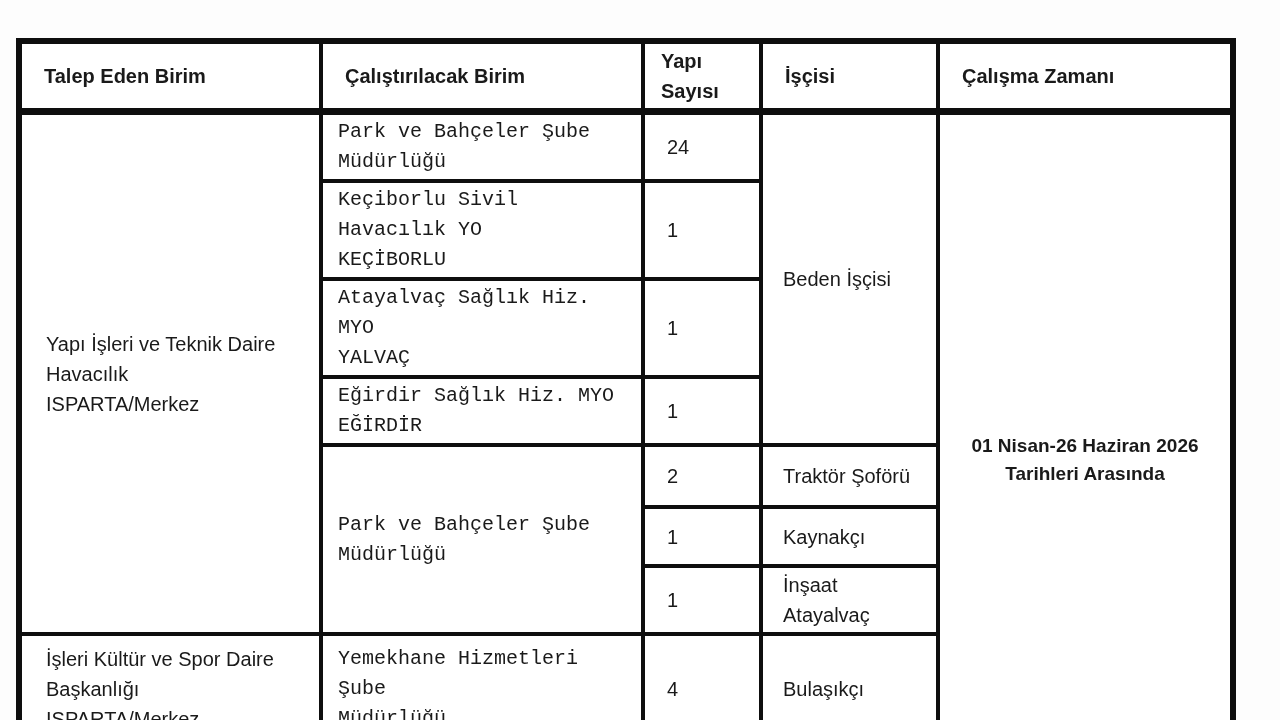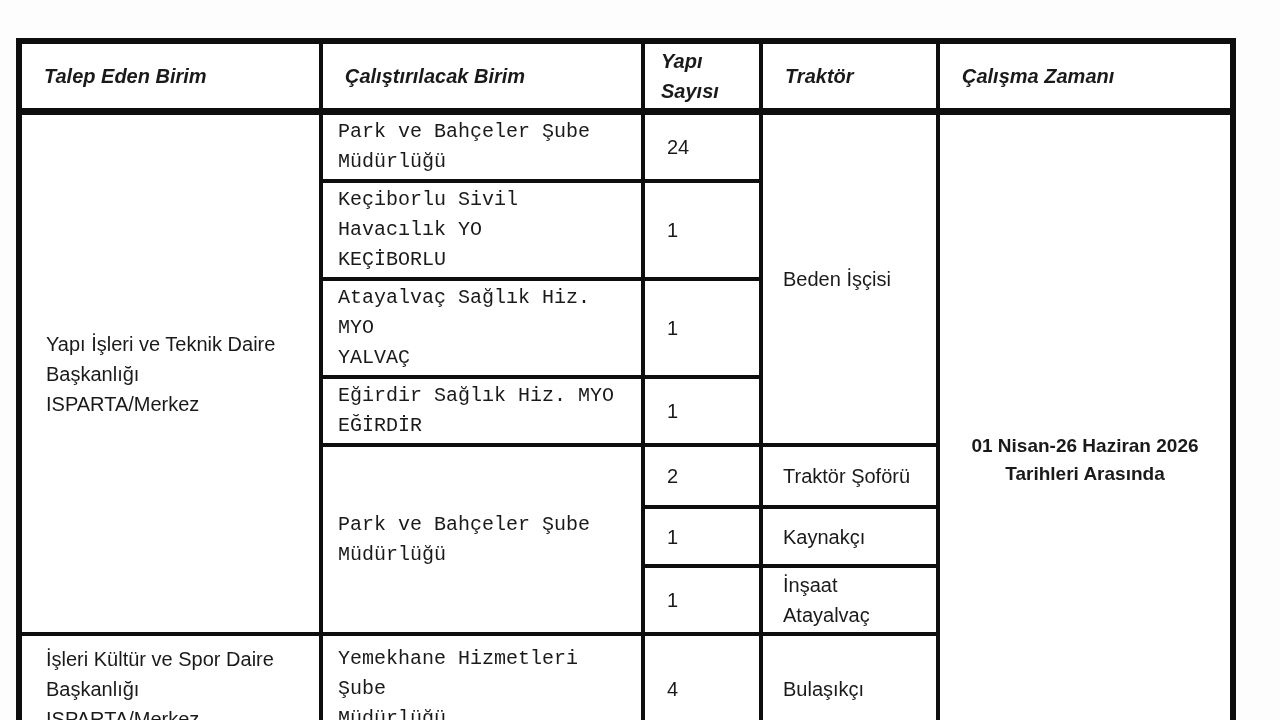--- a/index.html
+++ b/index.html
@@ -43,21 +43,21 @@
   td.count-cell { padding-left: 22px; }
   td.role-cell { padding-left: 20px; }
   td.schedule-cell {
     text-align: center;
     font-weight: bold;
     padding: 2px 8px;
     font-size: 19px;
   }
   tr.total-row td { border-top-width: 7px; font-weight: bold; }
   
-  tr.hdr    { height: 54px; font-style: italic; }
+  tr.hdr    { height: 54px; }
   tr.r1     { height: 63px; }
   tr.r2     { height: 62px; }
   tr.r3     { height: 63px; }
   tr.r4     { height: 61px; }
   tr.r5     { height: 62px; }
   tr.r6     { height: 59px; }
   tr.r7     { height: 62px; }
   tr.r8     { height: 111px; }
   tr.r9     { height: 65px; }
 </style>
@@ -71,27 +71,27 @@
       <col style="width:322px">
       <col style="width:118px">
       <col style="width:177px">
       <col style="width:295px">
     </colgroup>
     <thead>
       <tr class="hdr">
         <th>Talep Eden Birim</th>
         <th>Çalıştırılacak Birim</th>
         <th class="col-kisi">Yapı Sayısı</th>
-        <th>Traktör</th>
+        <th>İşçisi</th>
         <th>Çalışma Zamanı</th>
       </tr>
     </thead>
     <tbody>
       <tr class="r1">
-        <td class="requester-cell" rowspan="7">Yapı İşleri ve Teknik Daire Başkanlığı
+        <td class="requester-cell" rowspan="7">Yapı İşleri ve Teknik Daire Havacılık
 ISPARTA/Merkez</td>
         <td class="unit-cell">Park ve Bahçeler Şube
 Müdürlüğü</td>
         <td class="count-cell">24</td>
         <td class="role-cell" rowspan="4">Beden İşçisi</td>
         <td class="schedule-cell" rowspan="9">01 Nisan-26 Haziran 2026
 Tarihleri Arasında</td>
       </tr>
       <tr class="r2">
         <td class="unit-cell">Keçiborlu Sivil Havacılık YO

